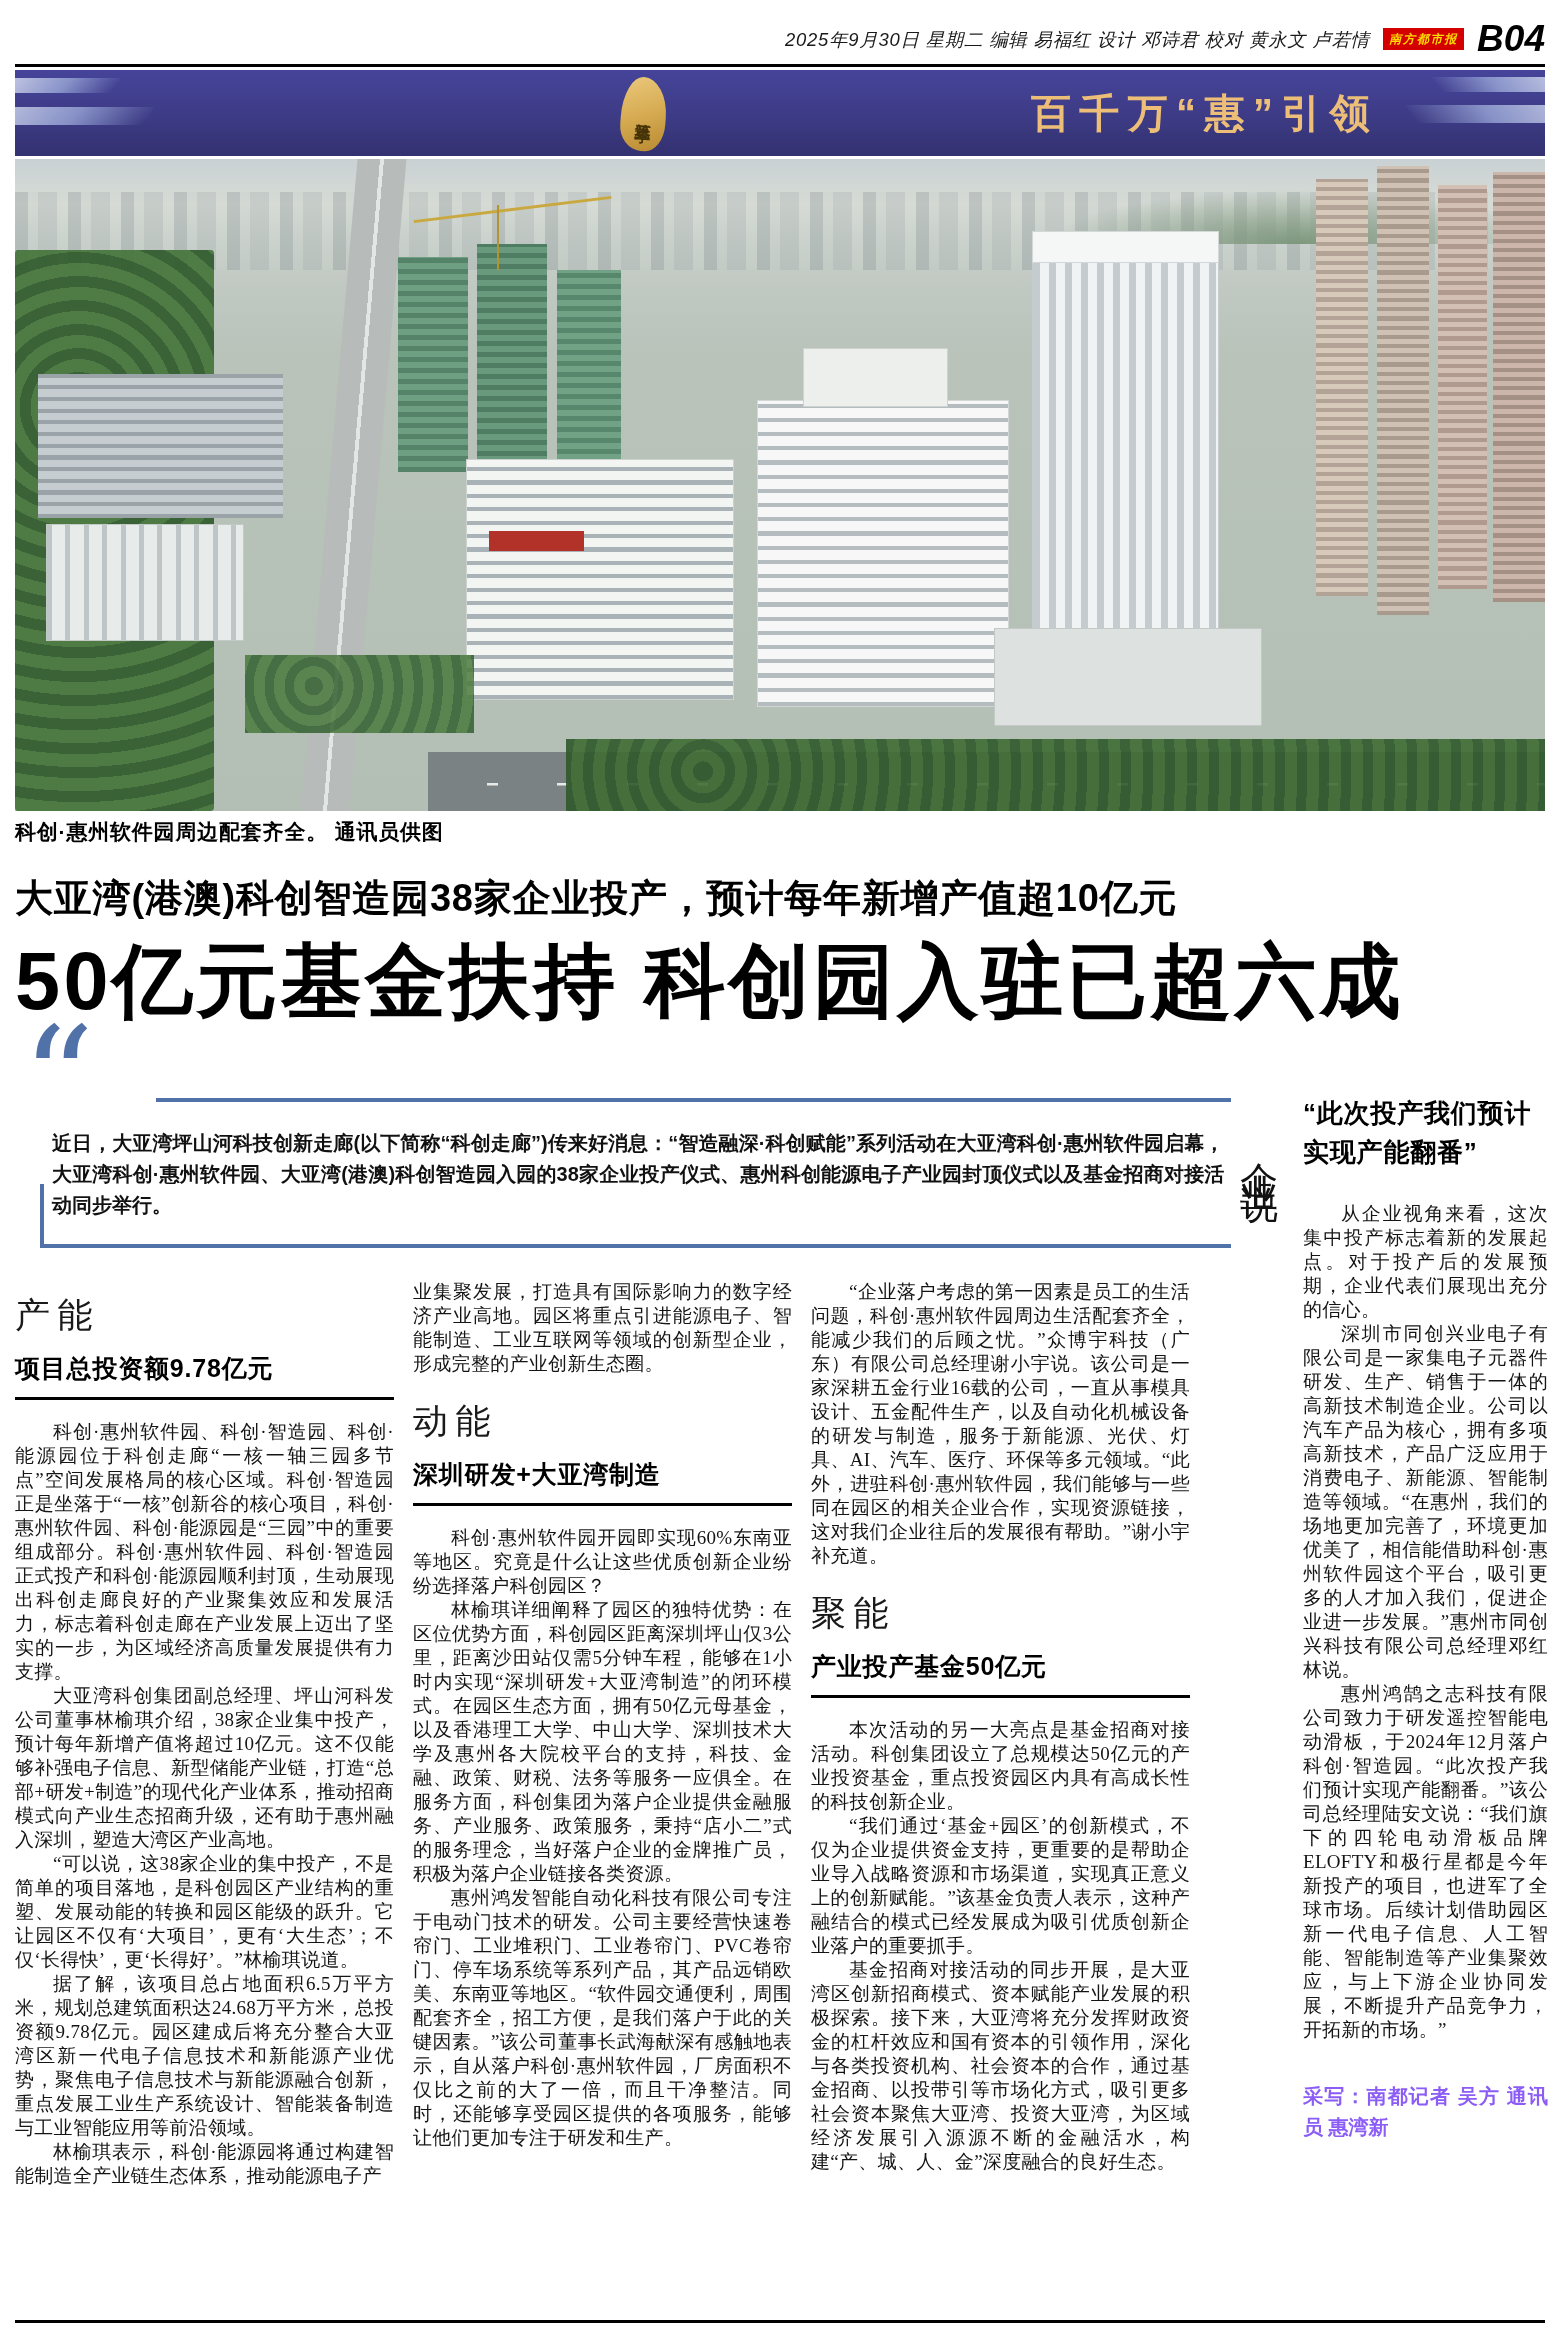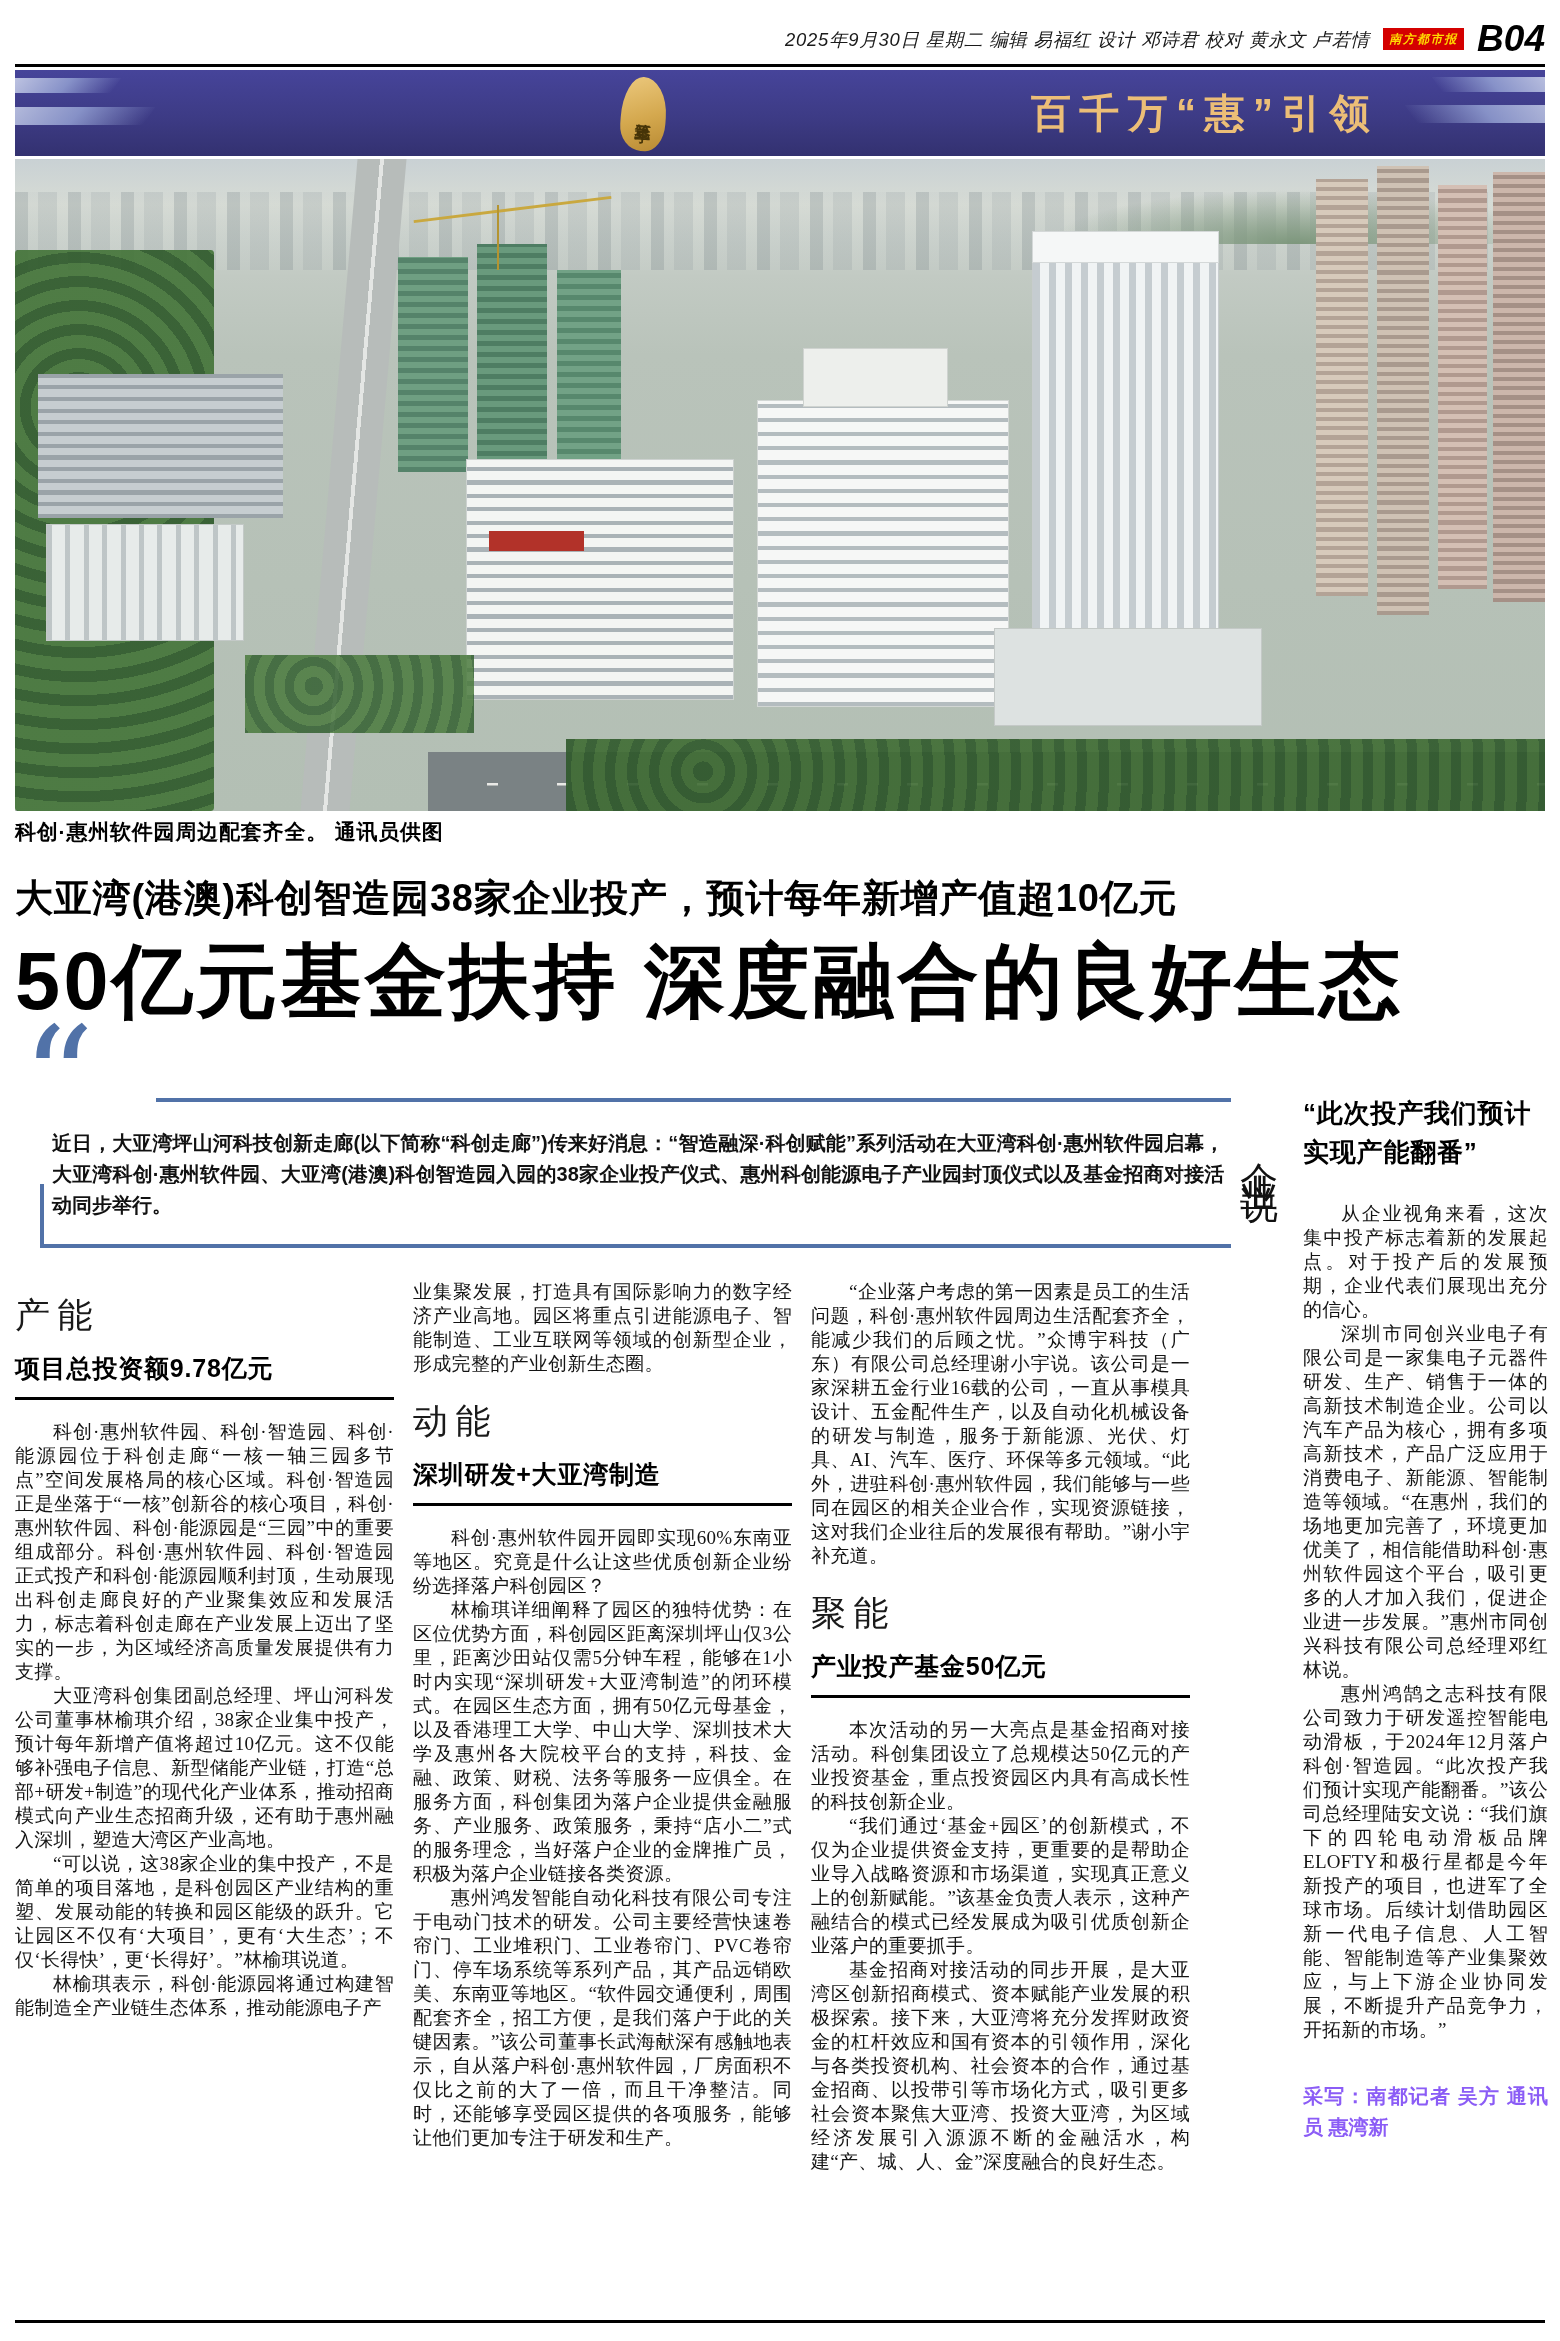--- a/index.html
+++ b/index.html
@@ -152,37 +152,38 @@
     <div class="ph-res2"></div>
     <div class="ph-res3"></div>
     <div class="ph-res4"></div>
     <div class="ph-road-h"></div>
     <div class="ph-trees-bottom"></div>
     <div class="ph-green-mid"></div>
   </div>
   <div class="caption">科创·惠州软件园周边配套齐全。 通讯员供图</div>
 
   <div class="kicker">大亚湾(港澳)科创智造园38家企业投产，预计每年新增产值超10亿元</div>
-  <h1 class="mainhead">50亿元基金扶持 深度融合的良好生态</h1>
+  <h1 class="mainhead">50亿元基金扶持 科创园入驻已超六成</h1>
 
   <div class="quotebox">
     <div class="qmark">“</div>
     <div class="q-top"></div>
     <p class="q-text">近日，大亚湾坪山河科技创新走廊(以下简称“科创走廊”)传来好消息：“智造融深·科创赋能”系列活动在大亚湾科创·惠州软件园启幕，大亚湾科创·惠州软件园、大亚湾(港澳)科创智造园入园的38家企业投产仪式、惠州科创能源电子产业园封顶仪式以及基金招商对接活动同步举行。</p>
     <div class="q-bottom"></div>
     <div class="q-left"></div>
   </div>
 
   <div class="col col-1">
     <h2 class="section-label">产能</h2>
     <h3 class="section-subhead">项目总投资额9.78亿元</h3>
     <div class="hrule"></div>
     <p>科创·惠州软件园、科创·智造园、科创·能源园位于科创走廊“一核一轴三园多节点”空间发展格局的核心区域。科创·智造园正是坐落于“一核”创新谷的核心项目，科创·惠州软件园、科创·能源园是“三园”中的重要组成部分。科创·惠州软件园、科创·智造园正式投产和科创·能源园顺利封顶，生动展现出科创走廊良好的产业聚集效应和发展活力，标志着科创走廊在产业发展上迈出了坚实的一步，为区域经济高质量发展提供有力支撑。</p>
     <p>大亚湾科创集团副总经理、坪山河科发公司董事林榆琪介绍，38家企业集中投产，预计每年新增产值将超过10亿元。这不仅能够补强电子信息、新型储能产业链，打造“总部+研发+制造”的现代化产业体系，推动招商模式向产业生态招商升级，还有助于惠州融入深圳，塑造大湾区产业高地。</p>
     <p>“可以说，这38家企业的集中投产，不是简单的项目落地，是科创园区产业结构的重塑、发展动能的转换和园区能级的跃升。它让园区不仅有‘大项目’，更有‘大生态’；不仅‘长得快’，更‘长得好’。”林榆琪说道。</p>
+    <p>据了解，该项目总占地面积6.5万平方米，规划总建筑面积达24.68万平方米，总投资额9.78亿元。园区建成后将充分整合大亚湾区新一代电子信息技术和新能源产业优势，聚焦电子信息技术与新能源融合创新，重点发展工业生产系统设计、智能装备制造与工业智能应用等前沿领域。</p>
     <p>林榆琪表示，科创·能源园将通过构建智能制造全产业链生态体系，推动能源电子产</p>
   </div>
 
   <div class="col col-2">
     <p class="cont space-after">业集聚发展，打造具有国际影响力的数字经济产业高地。园区将重点引进能源电子、智能制造、工业互联网等领域的创新型企业，形成完整的产业创新生态圈。</p>
     <h2 class="section-label">动能</h2>
     <h3 class="section-subhead">深圳研发+大亚湾制造</h3>
     <div class="hrule"></div>
     <p>科创·惠州软件园开园即实现60%东南亚等地区。究竟是什么让这些优质创新企业纷纷选择落户科创园区？</p>
     <p>林榆琪详细阐释了园区的独特优势：在区位优势方面，科创园区距离深圳坪山仅3公里，距离沙田站仅需5分钟车程，能够在1小时内实现“深圳研发+大亚湾制造”的闭环模式。在园区生态方面，拥有50亿元母基金，以及香港理工大学、中山大学、深圳技术大学及惠州各大院校平台的支持，科技、金融、政策、财税、法务等服务一应俱全。在服务方面，科创集团为落户企业提供金融服务、产业服务、政策服务，秉持“店小二”式的服务理念，当好落户企业的金牌推广员，积极为落户企业链接各类资源。</p>

